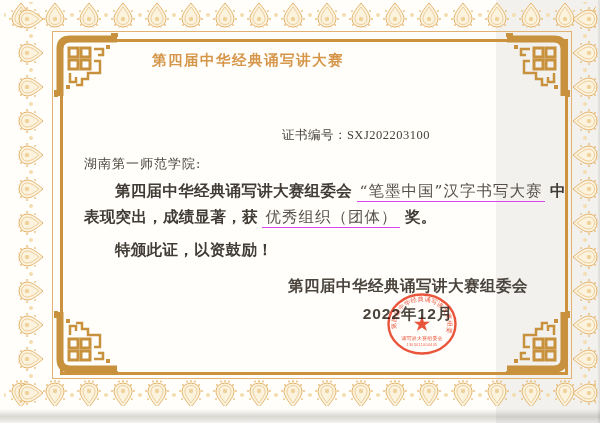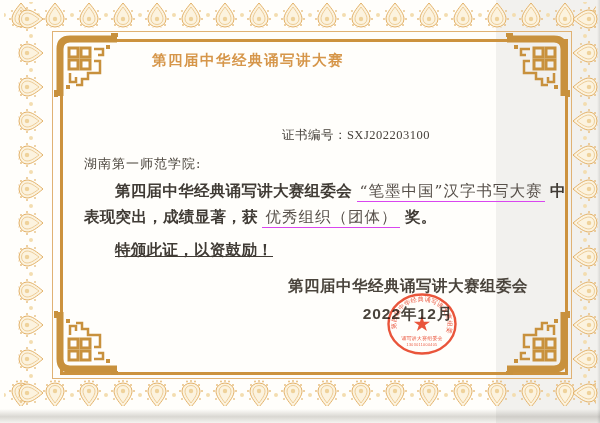--- a/index.html
+++ b/index.html
@@ -41,21 +41,21 @@
   .cert-no{position:absolute;right:66px;top:127px;font-family:"Liberation Serif", serif;
            font-size:12.5px;color:#47423c;letter-spacing:0.5px;}
   .recipient{position:absolute;left:84px;top:155px;font-family:"DejaVu Serif", serif;
              font-size:13px;color:#4a443c;letter-spacing:1px;}
   .body-text{position:absolute;left:84px;top:178px;width:482px;
              font-size:15.5px;font-weight:700;color:#403b35;line-height:25px;
              letter-spacing:0.3px;}
   .body-text p{margin:0;text-indent:2em;}
   .fill{font-family:"DejaVu Serif", serif;font-weight:400;color:#57504a;
         border-bottom:1px solid #d946ef;padding:0 3px 1px 3px;letter-spacing:1px;}
-  .encourage{margin-top:7px !important;text-decoration:underline;}
+  .encourage{margin-top:7px !important;}
   .issuer-block{position:absolute;left:288px;top:276px;width:240px;text-align:center;}
   .issuer{font-size:15.5px;font-weight:700;color:#4a443c;letter-spacing:0.5px;white-space:nowrap;}
   .issue-date{margin-top:7px;font-size:15.5px;font-weight:700;color:#4a443c;letter-spacing:1px;}
 
   
   .seal{position:absolute;left:384px;top:291px;width:76px;height:66px;
         mix-blend-mode:multiply;opacity:0.92;}
 
   
   .shadow-bottom{position:absolute;left:0;top:409px;width:600px;height:14px;

